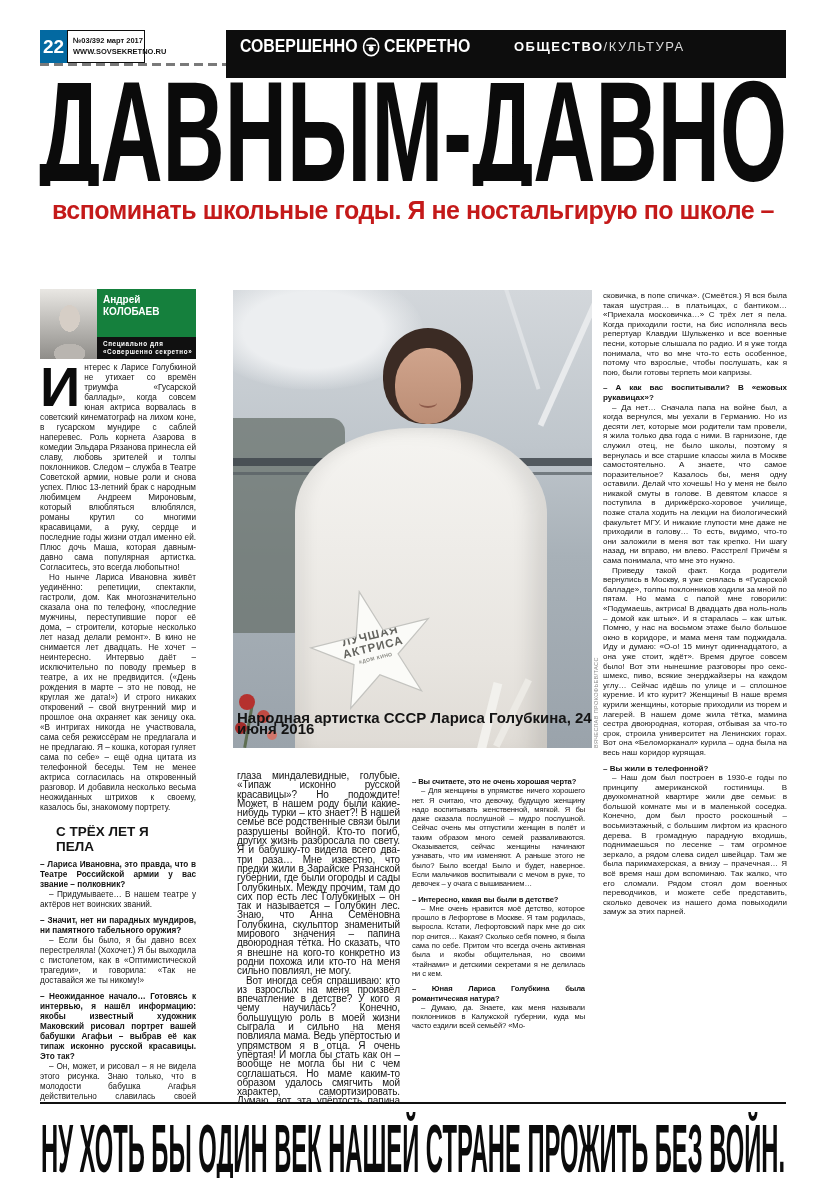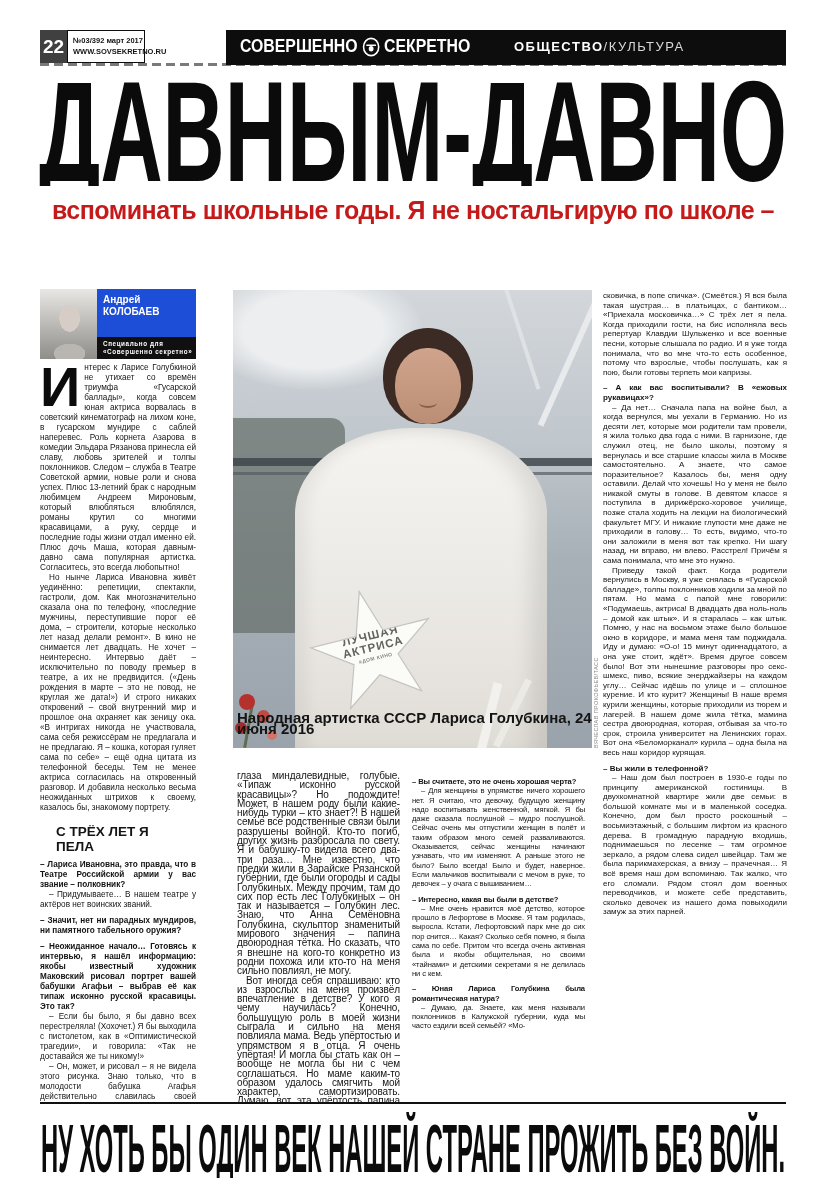--- a/index.html
+++ b/index.html
@@ -1,25 +1,25 @@
 <!DOCTYPE html>
 <html lang="ru"><head>
 <meta charset="utf-8">
 <style>
   html,body{margin:0;padding:0;background:#fff;}
   .page{position:relative;width:826px;height:1200px;background:#fff;overflow:hidden;
         font-family:"Liberation Sans","DejaVu Sans",sans-serif;color:#141414;}
   .abs{position:absolute;}
 
   
-  .pgnum{left:40px;top:30px;width:27px;height:33px;background:#404040;color:#fff;
+  .pgnum{left:40px;top:30px;width:27px;height:33px;background:#0369a1;color:#fff;
          font-size:19px;font-weight:700;display:flex;align-items:center;justify-content:center;}
   .issuebox{left:67px;top:30px;width:78px;height:33px;border:1px solid #0d0d0d;box-sizing:border-box;
             padding:4px 4px 0 5px;font-size:7.5px;font-weight:700;line-height:11px;white-space:nowrap;}
-  .mastbar{left:226px;top:30px;width:560px;height:35px;background:#0d0d0d;color:#fff;}
+  .mastbar{left:226px;top:30px;width:560px;height:48px;background:#0d0d0d;color:#fff;}
   .mastlogo{position:absolute;left:14px;top:0;height:33px;display:flex;align-items:center;gap:5px;
             font-size:18px;font-weight:700;transform:scaleX(.88);transform-origin:left center;white-space:nowrap;}
   .emblem{width:20px;height:20px;flex:0 0 auto;}
   .sectionlbl{position:absolute;left:268px;top:9px;font-size:13px;letter-spacing:1.5px;white-space:nowrap;margin-left:20px;}
   .sectionlbl .b{font-weight:700;color:#fff;}
   .sectionlbl .n{font-weight:400;color:#d9d9d9;}
   .ragged{left:40px;top:63px;width:746px;height:3px;
           background:repeating-linear-gradient(90deg,#0d0d0d 0 9px,transparent 9px 14px);opacity:.55;}
 
   
@@ -29,21 +29,21 @@
            font-size:25px;line-height:30px;font-weight:700;letter-spacing:-.5px;}
 
   
   .byline{left:40px;top:289px;width:156px;height:70px;display:flex;}
   .byphoto{width:57px;height:70px;flex:0 0 auto;
      background:
        radial-gradient(ellipse 17px 22px at 52% 42%,#d6cec6 0 60%,rgba(0,0,0,0) 61%),
        radial-gradient(ellipse 26px 16px at 52% 92%,#b9b5b0 0 60%,rgba(0,0,0,0) 61%),
        linear-gradient(180deg,#e9e7e3,#8f8d89);}
   .byright{flex:1;display:flex;flex-direction:column;}
-  .byname{background:#1d4ed8;color:#fff;flex:1;padding:5px 10px 0 6px;font-size:10px;font-weight:700;line-height:11.5px;}
+  .byname{background:#15803d;color:#fff;flex:1;padding:5px 10px 0 6px;font-size:10px;font-weight:700;line-height:11.5px;}
   .bynote{background:#101010;color:#fff;padding:3px 0 3px 6px;font-size:6.3px;font-weight:700;
           letter-spacing:.6px;line-height:8px;}
 
   
   .col{overflow:hidden;text-align:justify;}
   .col1{left:40px;top:363px;width:156px;height:740px;font-size:8.2px;line-height:10px;}
   .colA{left:237px;top:771px;width:163px;height:331px;font-size:10px;line-height:9.3px;letter-spacing:-.1px;}
   .colB{left:412px;top:771px;width:173px;height:331px;font-size:7.6px;line-height:9.3px;letter-spacing:-.1px;}
   .colC{left:603px;top:291px;width:184px;height:811px;font-size:8px;line-height:9.6px;}
   .blk{margin:0;}
@@ -175,22 +175,22 @@
   <div class="abs credit">ВЯЧЕСЛАВ ПРОКОФЬЕВ/ТАСС</div>
   <div class="abs caption">Народная артистка СССР Лариса Голубкина, 24 июня 2016</div>
 
   <div class="abs col col1">
       <p class="blk lead"><span class="dropcap">И</span>нтерес к Ларисе Голубкиной не утихает со времён триумфа «Гусарской баллады», когда совсем юная актриса ворвалась в советский кинематограф на лихом коне, в гусарском мундире с саблей наперевес. Роль корнета Азарова в комедии Эльдара Рязанова принесла ей славу, любовь зрителей и толпы поклонников. Следом – служба в Театре Советской армии, новые роли и снова успех. Плюс 13-летний брак с народным любимцем Андреем Мироновым, который влюбляться влюблялся, романы крутил со многими красавицами, а руку, сердце и последние годы жизни отдал именно ей. Плюс дочь Маша, которая давным-давно сама популярная артистка. Согласитесь, это всегда любопытно!</p>
       <p class="blk p">Но нынче Лариса Ивановна живёт уединённо: репетиции, спектакли, гастроли, дом. Как многозначительно сказала она по телефону, «последние мужчины, переступившие порог её дома, – строители, которые несколько лет назад делали ремонт». В кино не снимается лет двадцать. Не хочет – неинтересно. Интервью даёт – исключительно по поводу премьер в театре, а их не предвидится. («День рождения в марте – это не повод, не круглая же дата!») И строго никаких откровений – свой внутренний мир и прошлое она охраняет как зеницу ока. «В интригах никогда не участвовала, сама себя режиссёрам не предлагала и не предлагаю. Я – кошка, которая гуляет сама по себе» – ещё одна цитата из телефонной беседы. Тем не менее актриса согласилась на откровенный разговор. И добавила несколько весьма неожиданных штрихов к своему, казалось бы, знакомому портрету.</p>
       <h3 class="sec-h">С ТРЁХ ЛЕТ Я ПЕЛА</h3>
       <p class="blk q">– Лариса Ивановна, это правда, что в Театре Российской армии у вас звание – полковник?</p>
       <p class="blk a">– Придумываете… В нашем театре у актёров нет воинских званий.</p>
       <p class="blk q">– Значит, нет ни парадных мундиров, ни памятного табельного оружия?</p>
+      <p class="blk a">– Если бы было, я бы давно всех перестреляла! (Хохочет.) Я бы выходила с пистолетом, как в «Оптимистической трагедии», и говорила: «Так не доставайся же ты никому!»</p>
       <p class="blk q">– Неожиданное начало… Готовясь к интервью, я нашёл информацию: якобы известный художник Маковский рисовал портрет вашей бабушки Агафьи – выбрав её как типаж исконно русской красавицы. Это так?</p>
-      <p class="blk a">– Если бы было, я бы давно всех перестреляла! (Хохочет.) Я бы выходила с пистолетом, как в «Оптимистической трагедии», и говорила: «Так не доставайся же ты никому!»</p>
       <p class="blk a">– Он, может, и рисовал – я не видела этого рисунка. Знаю только, что в молодости бабушка Агафья действительно славилась своей красотой. У неё был нос с горбинкой,</p>
     </div>
   <div class="abs col colA">
       <p class="blk cont">глаза миндалевидные, голубые. «Типаж исконно русской красавицы»? Но подождите! Может, в нашем роду были какие-нибудь турки – кто знает?! В нашей семье все родственные связи были разрушены войной. Кто-то погиб, других жизнь разбросала по свету. Я и бабушку-то видела всего два-три раза… Мне известно, что предки жили в Зарайске Рязанской губернии, где были огороды и сады Голубкиных. Между прочим, там до сих пор есть лес Голубкиных – он так и называется – Голубкин лес. Знаю, что Анна Семёновна Голубкина, скульптор знаменитый мирового значения – папина двоюродная тётка. Но сказать, что я внешне на кого-то конкретно из родни похожа или кто-то на меня сильно повлиял, не могу.</p>
       <p class="blk p">Вот иногда себя спрашиваю: кто из взрослых на меня произвёл впечатление в детстве? У кого я чему научилась? Конечно, большущую роль в моей жизни сыграла и сильно на меня повлияла мама. Ведь упёртостью и упрямством я в отца. Я очень упёртая! И могла бы стать как он – вообще не могла бы ни с чем соглашаться. Но маме каким-то образом удалось смягчить мой характер, самортизировать. Думаю, вот эта упёртость папина передалась и Маше моей. Она тоже ого-го!</p>
     </div>
   <div class="abs col colB">
       <p class="blk q">– Вы считаете, это не очень хорошая черта?</p>
       <p class="blk a">– Для женщины в упрямстве ничего хорошего нет. Я считаю, что девочку, будущую женщину надо воспитывать женственной, мягкой. Я бы даже сказала послушной – мудро послушной. Сейчас очень мы отпустили женщин в полёт и таким образом много семей разваливаются. Оказывается, сейчас женщины начинают узнавать, что им изменяют. А раньше этого не было? Было всегда! Было и будет, наверное. Если мальчиков воспитывали с мечом в руке, то девочек – у очага с вышиванием…</p>
       <p class="blk q">– Интересно, какая вы были в детстве?</p>

